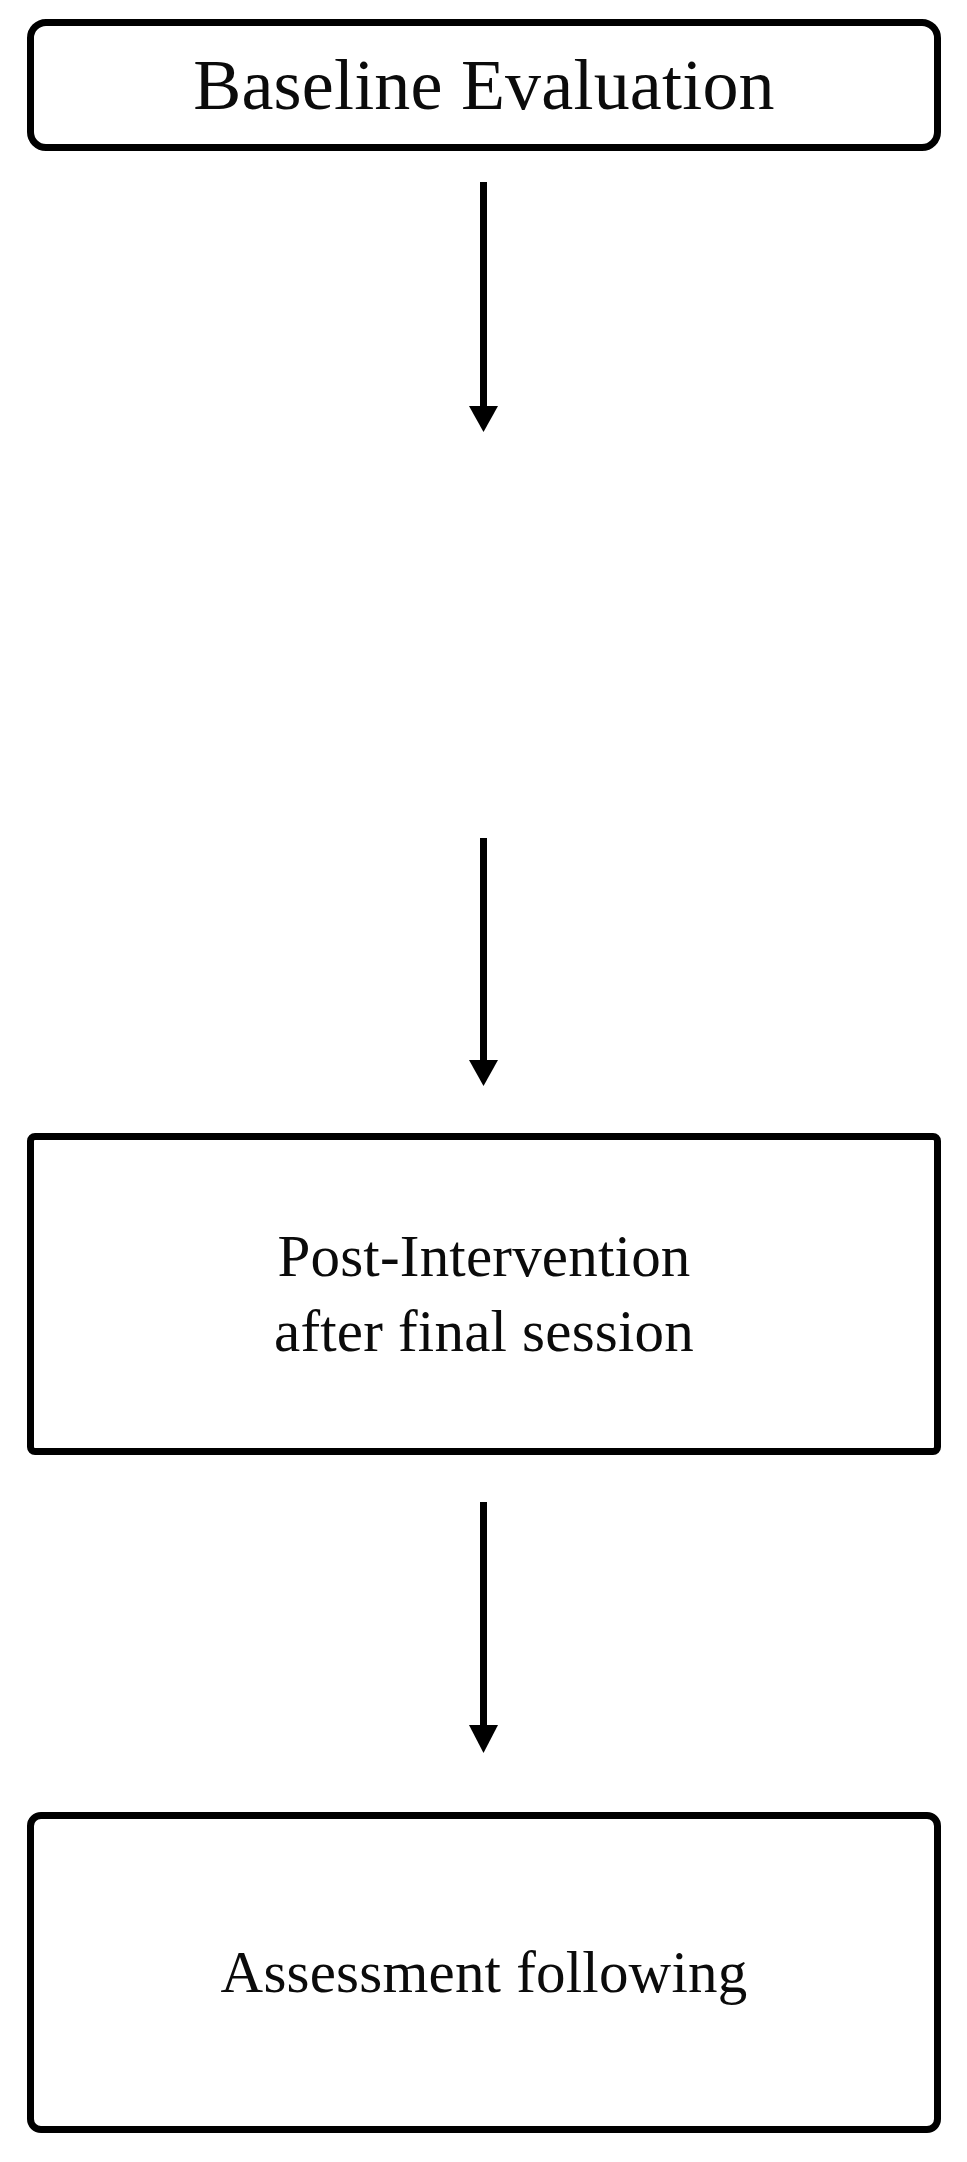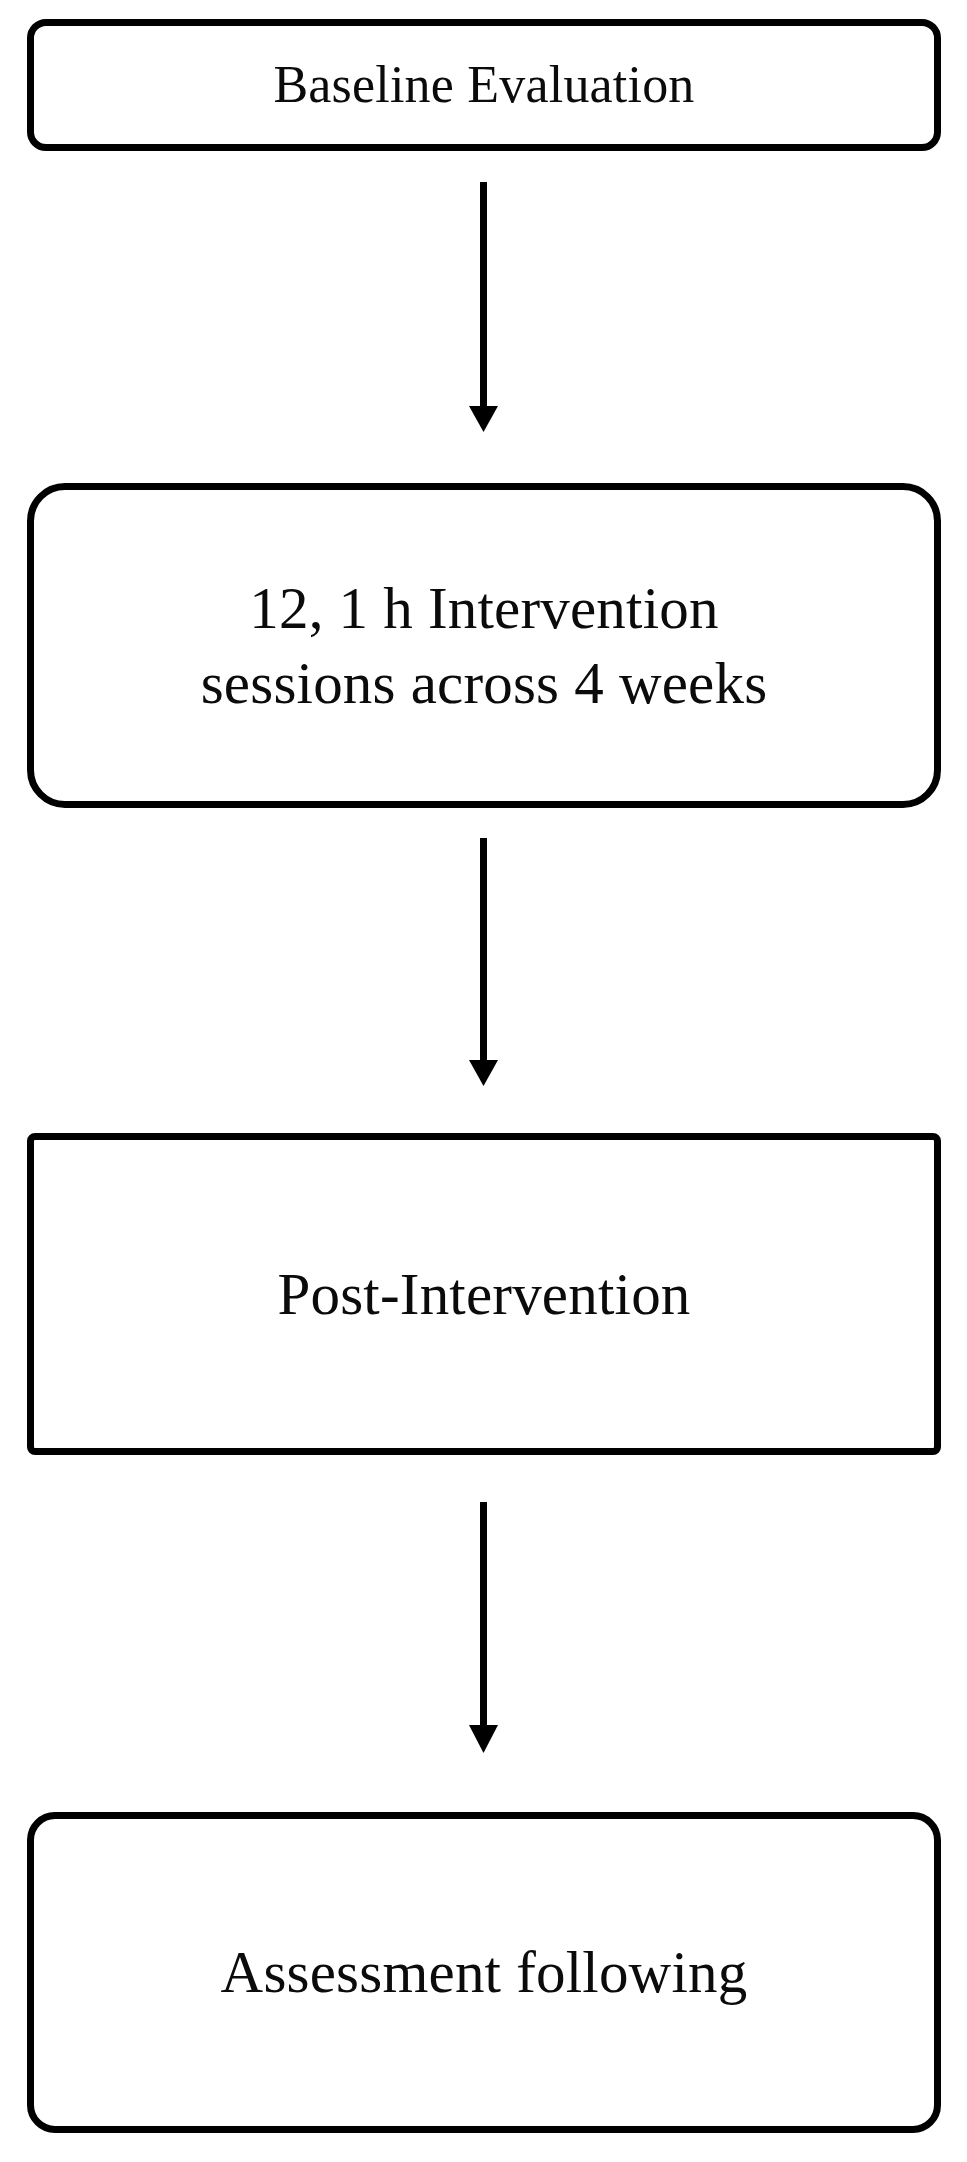--- a/index.html
+++ b/index.html
@@ -42,37 +42,37 @@
     letter-spacing: 0.2px;
     white-space: nowrap;
   }
   
   #node-baseline {
     top: 19px;
     height: 132px;
     border-radius: 19px;
   }
   #node-baseline .node-text {
-    font-size: 52px;
+    font-size: 72px;
     line-height: 66px;
   }
   #node-intervention {
     top: 483px;
     height: 325px;
     border-radius: 38px;
   }
   #node-post-assessment {
     top: 1133px;
     height: 322px;
     border-radius: 8px;
   }
   #node-washout-assessment {
     top: 1812px;
     height: 321px;
-    border-radius: 28px;
+    border-radius: 14px;
   }
   
   .connector {
     position: absolute;
     left: 0;
     width: 967px;
     pointer-events: none;
   }
   .connector svg {
     display: block;
@@ -91,34 +91,31 @@
     <span class="node-text">Baseline Evaluation</span>
   </div>
 
   <div class="connector" id="connector-1">
     <svg width="967" height="258" viewBox="0 0 967 258" xmlns="http://www.w3.org/2000/svg">
       <line x1="483.5" y1="4" x2="483.5" y2="232" stroke="#000000" stroke-width="7"></line>
       <polygon points="469,228 498,228 483.5,254" fill="#000000"></polygon>
     </svg>
   </div>
 
-  <div class="node-box" id="node-intervention">
-    <span class="node-text">12, 1 h Intervention</span>
-    <span class="node-text">sessions across 4 weeks</span>
-  </div>
 
   <div class="connector" id="connector-2">
     <svg width="967" height="258" viewBox="0 0 967 258" xmlns="http://www.w3.org/2000/svg">
       <line x1="483.5" y1="4" x2="483.5" y2="230" stroke="#000000" stroke-width="7"></line>
       <polygon points="469,226 498,226 483.5,252" fill="#000000"></polygon>
     </svg>
   </div>
 
   <div class="node-box" id="node-post-assessment">
     <span class="node-text">Post-Intervention</span>
+    <span class="node-text">after final session</span>
   </div>
 
   <div class="connector" id="connector-3">
     <svg width="967" height="259" viewBox="0 0 967 259" xmlns="http://www.w3.org/2000/svg">
       <line x1="483.5" y1="4" x2="483.5" y2="231" stroke="#000000" stroke-width="7"></line>
       <polygon points="469,227 498,227 483.5,255" fill="#000000"></polygon>
     </svg>
   </div>
 
   <div class="node-box" id="node-washout-assessment">

